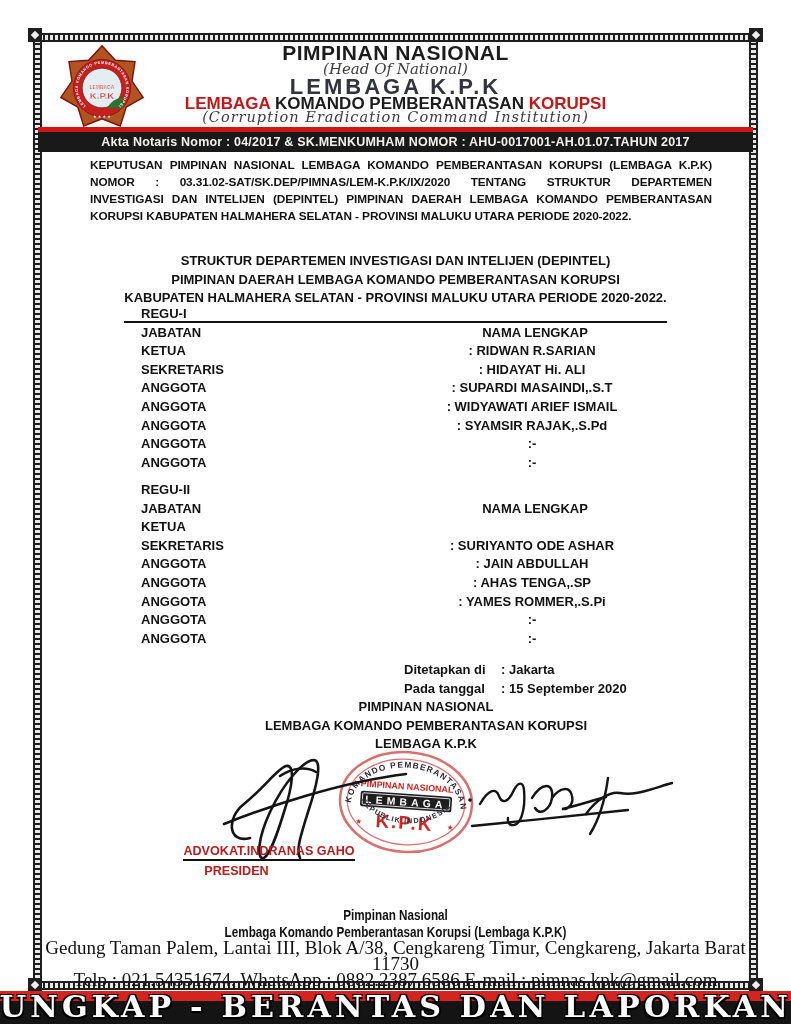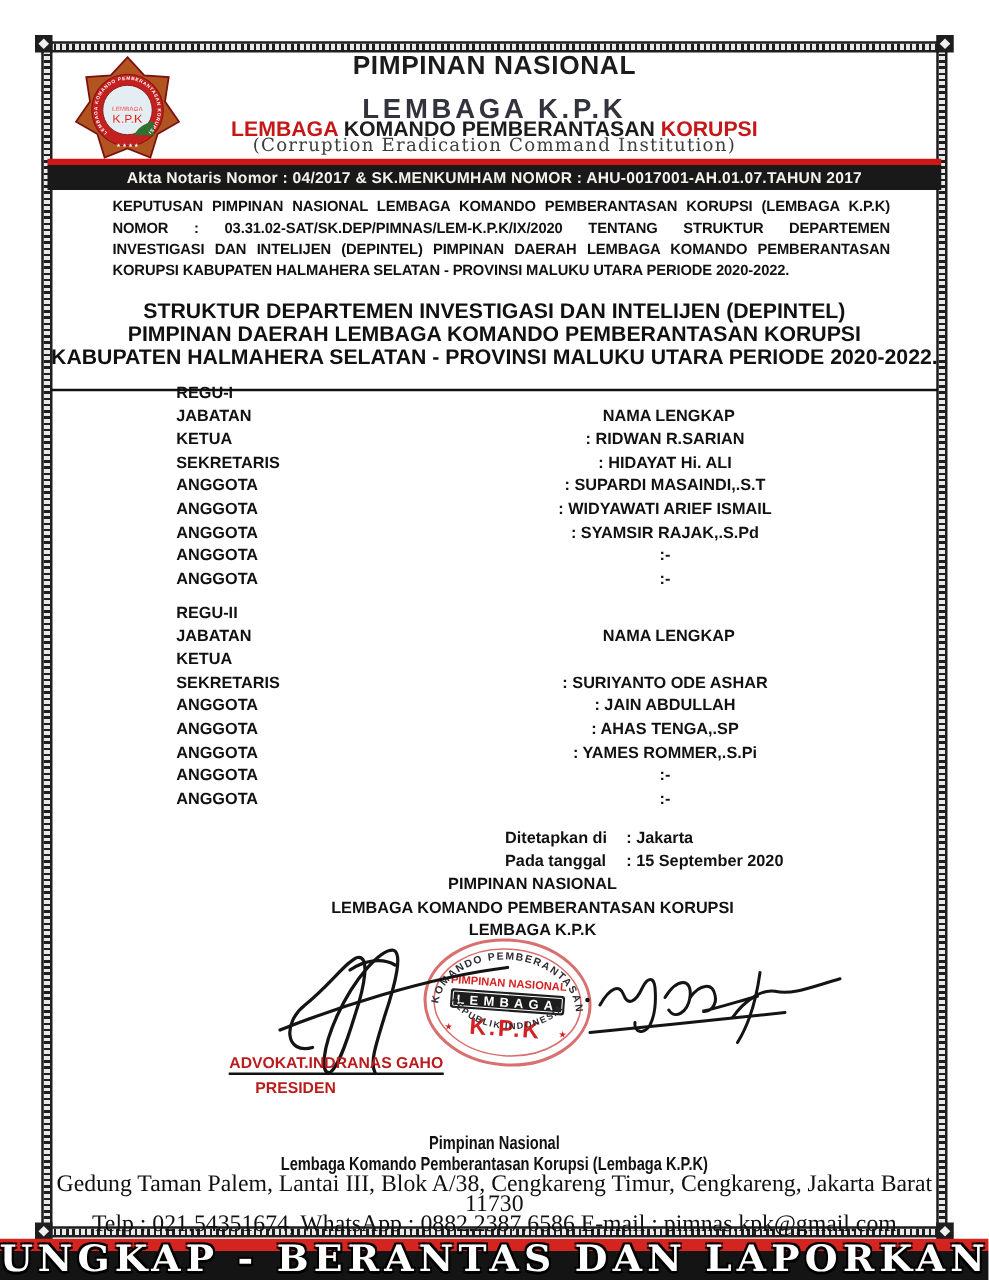--- a/index.html
+++ b/index.html
@@ -25,33 +25,33 @@
     content:""; position:absolute; left:4px; top:4px; width:6px; height:6px;
     background:#f0f0f0; transform:rotate(45deg);
   }
   
   .hline { position:absolute; left:40px; right:40px; text-align:center; color:#1c1c1c; }
   .h-t1 { top:41px;  font-size:21px;  font-weight:bold; letter-spacing:0.5px; }
   .h-s1 { top:60px;  font-size:15px;  font-style:italic; color:#3d3d3d; font-family:"DejaVu Serif", serif; }
   .h-t2 { top:74px;  font-size:22px;  font-weight:bold; letter-spacing:3px; color:#33333d; }
   .h-t3 { top:94px;  font-size:17px;  font-weight:bold; }
   .h-t3 .red { color:#c41717; }
-  .h-s2 { top:109px; font-size:14.5px; color:#3d3d3d; font-family:"DejaVu Serif", serif; letter-spacing:1px; }
+  .h-s2 { top:109px; font-size:14.5px; font-style:italic; color:#3d3d3d; font-family:"DejaVu Serif", serif; letter-spacing:1px; }
   .akta-red { position:absolute; left:38px; right:38px; top:127px; height:5px; background:#cf1616; }
   .akta-bar {
     position:absolute; left:38px; right:38px; top:132px; height:20px; background:#191919;
     color:#f4f2ec; font-size:12.5px; font-weight:bold; text-align:center; line-height:20px;
     letter-spacing:0.2px;
   }
   .logo { position:absolute; left:52px; top:44px; width:100px; height:88px; }
   
   .para { position:absolute; left:90px; width:622px; top:157px; font-size:11.8px; font-weight:bold; color:#111; letter-spacing:-0.1px; }
   .para .pline { line-height:17px; text-align:justify; text-align-last:justify; }
   .para .pline-last { text-align-last:left; }
-  .heading { position:absolute; left:40px; right:40px; top:240px; text-align:center; font-size:17px; font-weight:bold; color:#111; }
+  .heading { position:absolute; left:40px; right:40px; top:252px; text-align:center; font-size:13px; font-weight:bold; color:#111; }
   .heading div { line-height:18.5px; }
   .heading .u span { border-bottom:2px solid #111; padding-bottom:16px; }
   .regu { position:absolute; left:141px; width:520px; font-size:13px; font-weight:bold; color:#111; }
   .regu-1 { top:305px; } .regu-2 { top:481px; }
   .regu .rtitle { line-height:18.6px; }
   .regu .row { display:flex; line-height:18.6px; }
   .regu .row .lab { width:262px; flex:none; }
   .regu .row .val { flex:1;text-align:center; }
   .regu .row.colhead .val { padding-left:6px; }
   .placement { position:absolute; left:404px; top:660px; font-size:13px; font-weight:bold; color:#111; }
@@ -118,20 +118,21 @@
       <text font-size="4.3" font-weight="bold" fill="#ffffff" letter-spacing="0.7">
         <textPath href="#logo-band" startOffset="50%" text-anchor="middle">LEMBAGA KOMANDO PEMBERANTASAN KORUPSI</textPath>
       </text>
       <text x="50" y="84" font-size="4.6" fill="#ffffff" text-anchor="middle">★ ★ ★ ★</text>
       <text x="50" y="51" font-size="5.6" font-weight="bold" fill="#d42222" stroke="#ffffff" stroke-width="0.25" text-anchor="middle">LEMBAGA</text>
       <text x="50" y="62" font-size="11" font-weight="bold" fill="#d42222" stroke="#ffffff" stroke-width="0.35" text-anchor="middle">K.P.K</text>
     </svg>
   </div>
 
   <div class="hline h-t1">PIMPINAN NASIONAL</div>
+  <div class="hline h-s1">(Head Of National)</div>
   <div class="hline h-t2">LEMBAGA K.P.K</div>
   <div class="hline h-t3">
     <span class="red">LEMBAGA</span>
     <span>KOMANDO PEMBERANTASAN</span>
     <span class="red">KORUPSI</span>
   </div>
   <div class="hline h-s2">(Corruption Eradication Command Institution)</div>
   <div class="akta-red"></div>
   <div class="akta-bar">Akta Notaris Nomor : 04/2017 &amp; SK.MENKUMHAM NOMOR : AHU-0017001-AH.01.07.TAHUN 2017</div>
 

